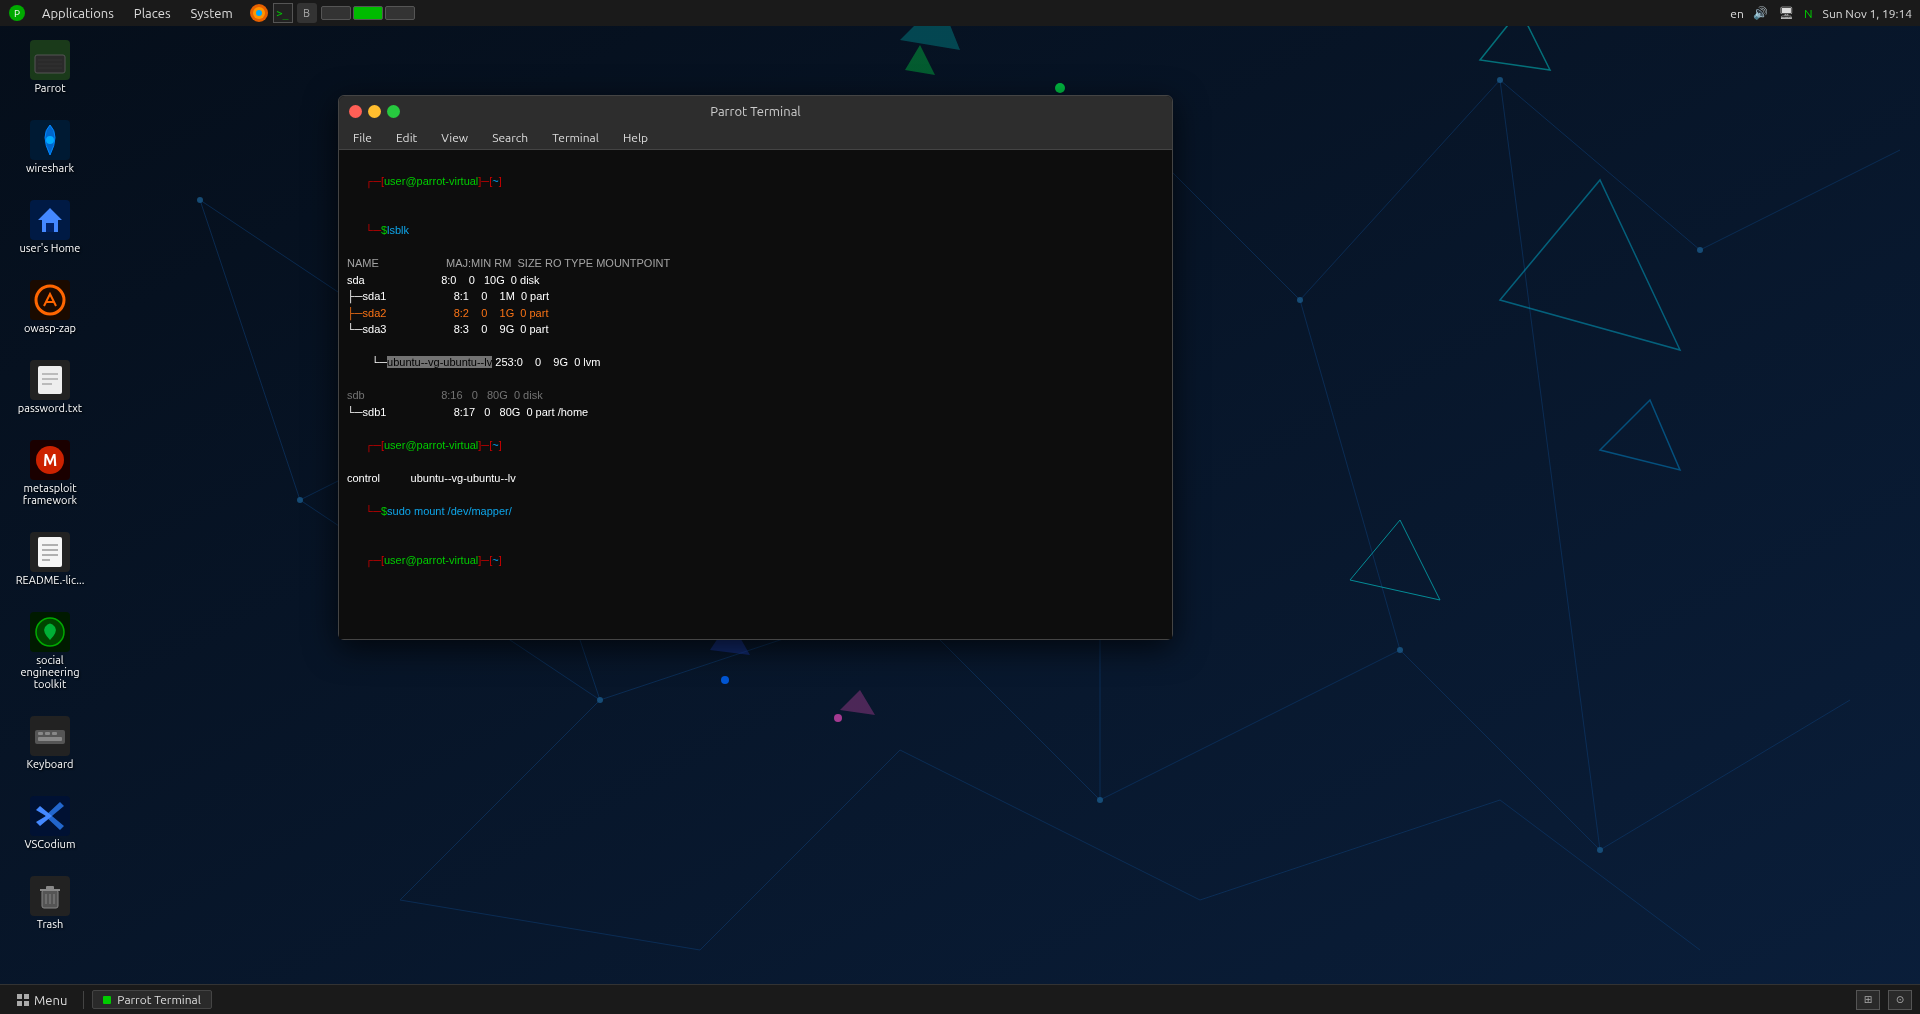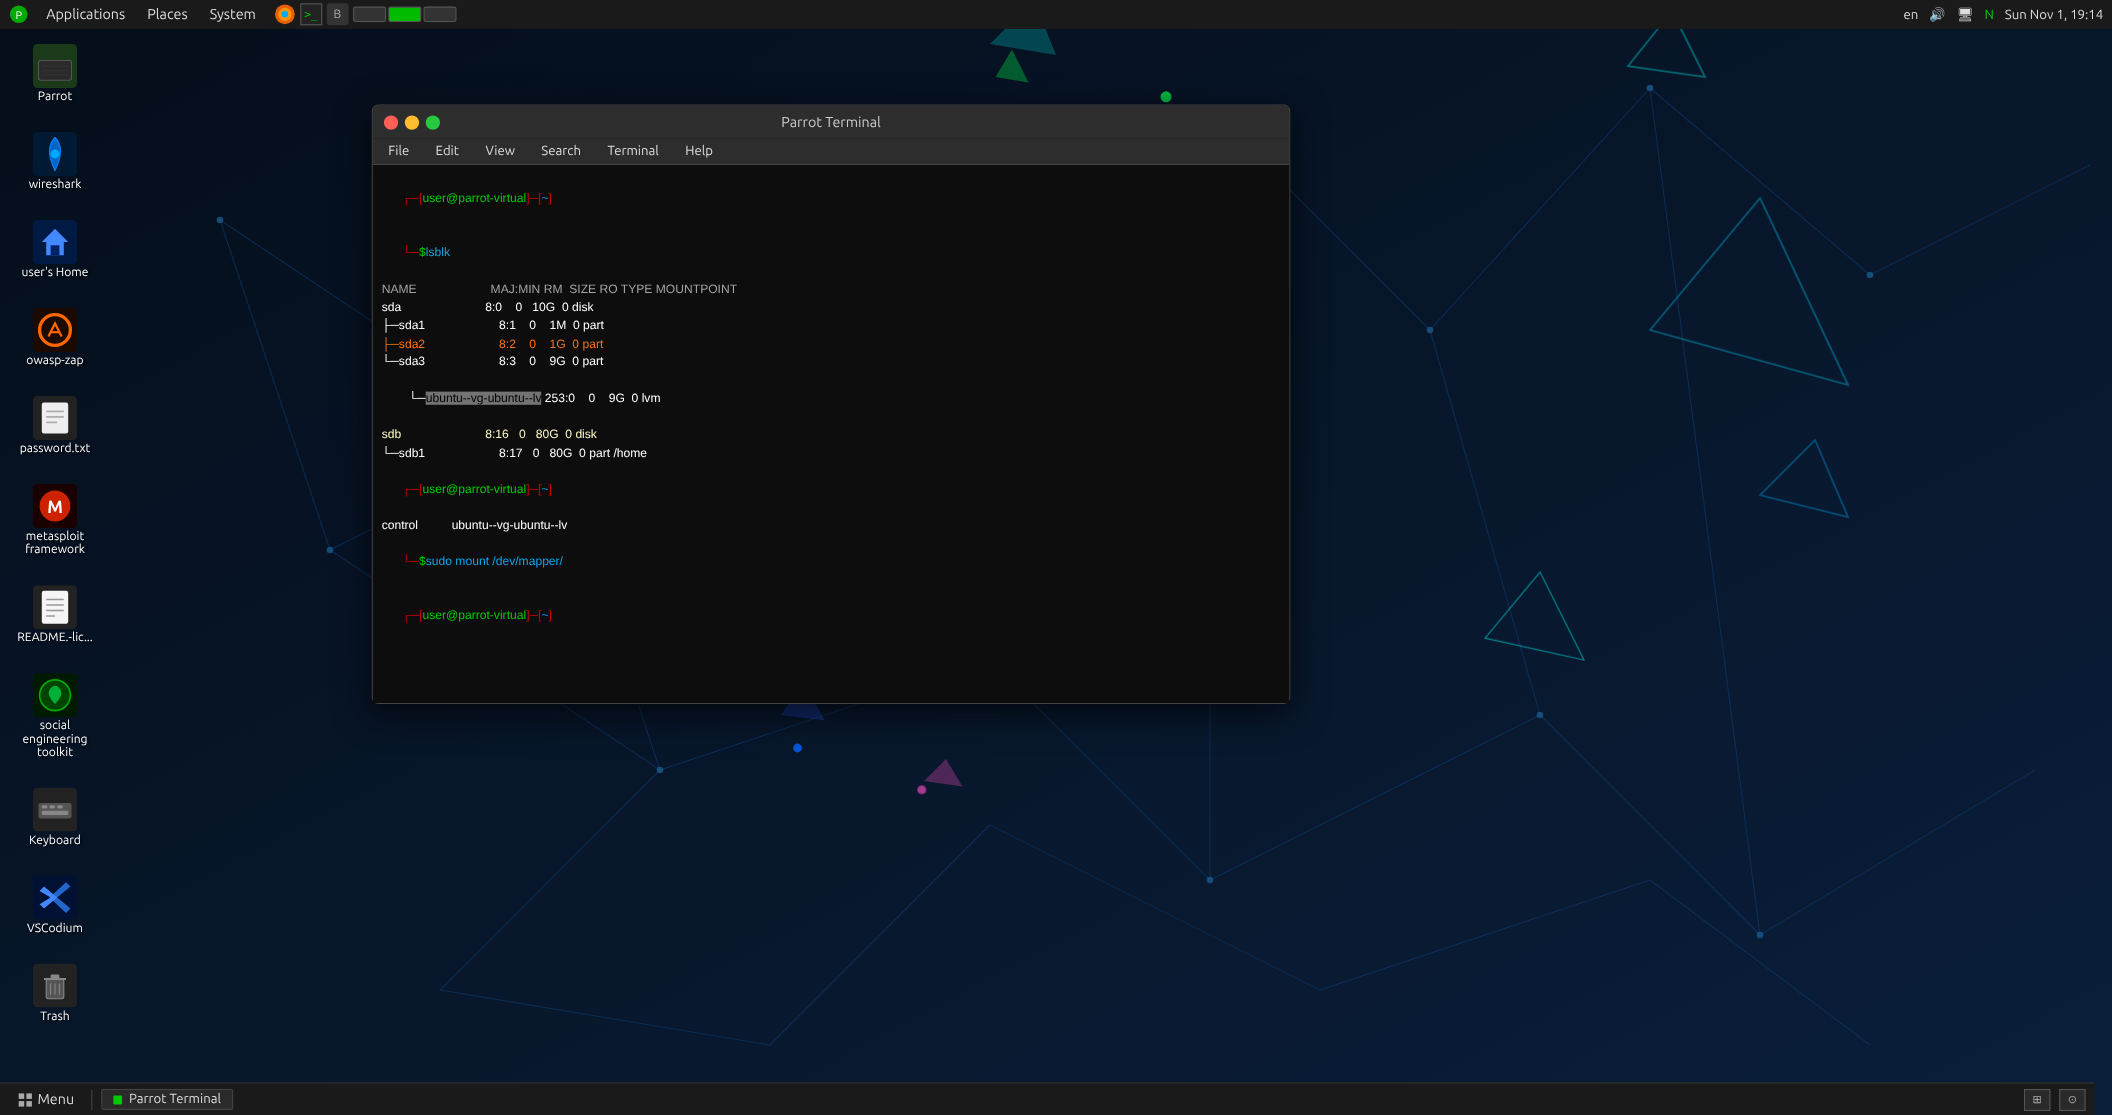--- a/index.html
+++ b/index.html
@@ -175,21 +175,21 @@
     .term-tilde { color: #00aaff; }
     .term-dollar { color: #00cc00; }
     .term-cmd { color: #0ea5e9; }
     @keyframes blink { 50% { opacity: 0; } }
 
     
     .bottom-bar {
       position: absolute;
       bottom: 0;
       left: 0;
-      right: 16px;
+      right: 0;
       height: 30px;
       background: #1a1a1a;
       display: flex;
       align-items: center;
       z-index: 100;
       padding: 0 8px;
       gap: 8px;
       border-top: 1px solid #333;
     }
     .bottom-menu-btn {
@@ -522,21 +522,21 @@
     </div>
 
     <div class="term-line" style="color:#a3a3a3;">NAME                      MAJ:MIN RM  SIZE RO TYPE MOUNTPOINT</div>
     <div class="term-line" style="color:#fff;">sda                         8:0    0   10G  0 disk</div>
     <div class="term-line" style="color:#fff;">├─sda1                      8:1    0    1M  0 part</div>
     <div class="term-line" style="color:#f97316;">├─sda2                      8:2    0    1G  0 part</div>
     <div class="term-line" style="color:#fff;">└─sda3                      8:3    0    9G  0 part</div>
     <div class="term-line" style="color:#fff;">
       <span>  └─</span><span style="background:#737373;color:#000;">ubuntu--vg-ubuntu--lv</span><span> 253:0    0    9G  0 lvm</span>
     </div>
-    <div class="term-line" style="color:#fef9c3;">sdb                         8:16   0   80G  0 disk</div>
+    <div class="term-line" style="color:#737373;">sdb                         8:16   0   80G  0 disk</div>
     <div class="term-line" style="color:#fff;">└─sdb1                      8:17   0   80G  0 part /home</div>
 
     <div class="term-line">
       <span class="term-prompt-red">┌─[</span><span class="term-user">user@parrot-virtual</span><span class="term-prompt-red">]─[</span><span class="term-tilde">~</span><span class="term-prompt-red">]</span>
     </div>
     <div class="term-line" style="color:#fff;">control          ubuntu--vg-ubuntu--lv</div>
     <div class="term-line">
       <span class="term-prompt-red">└─</span><span class="term-dollar">$</span><span class="term-cmd">sudo mount /dev/mapper/</span>
     </div>
 

